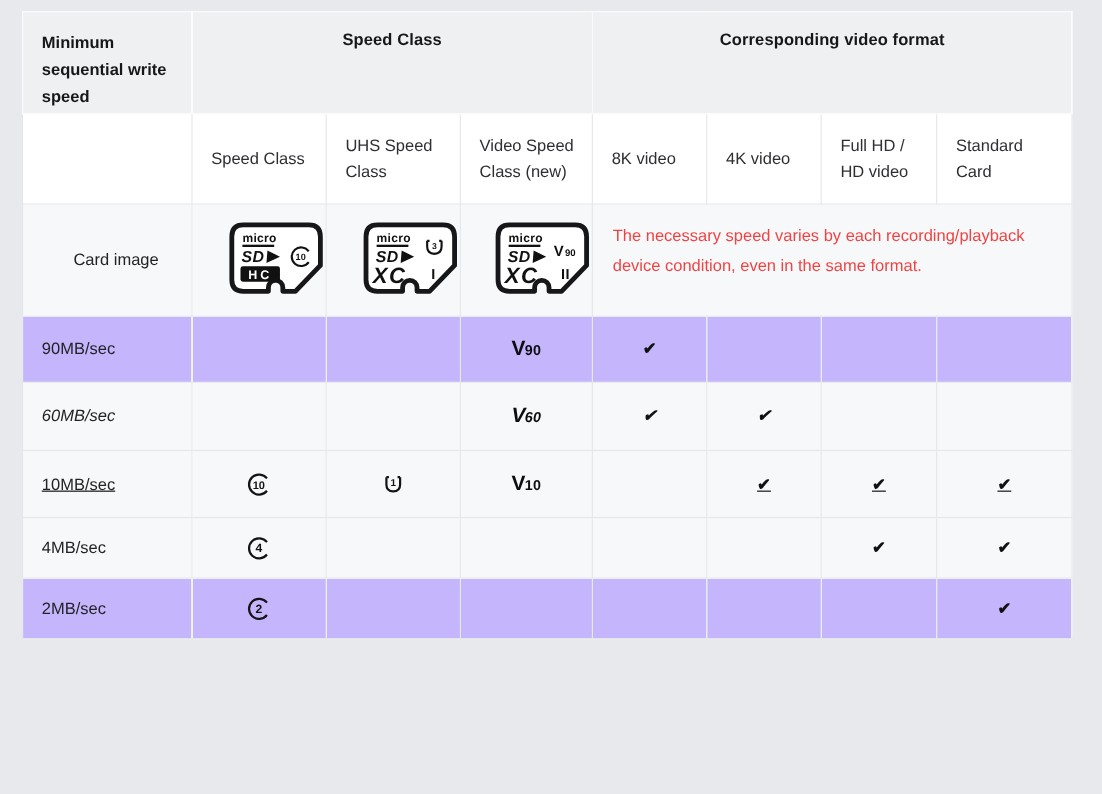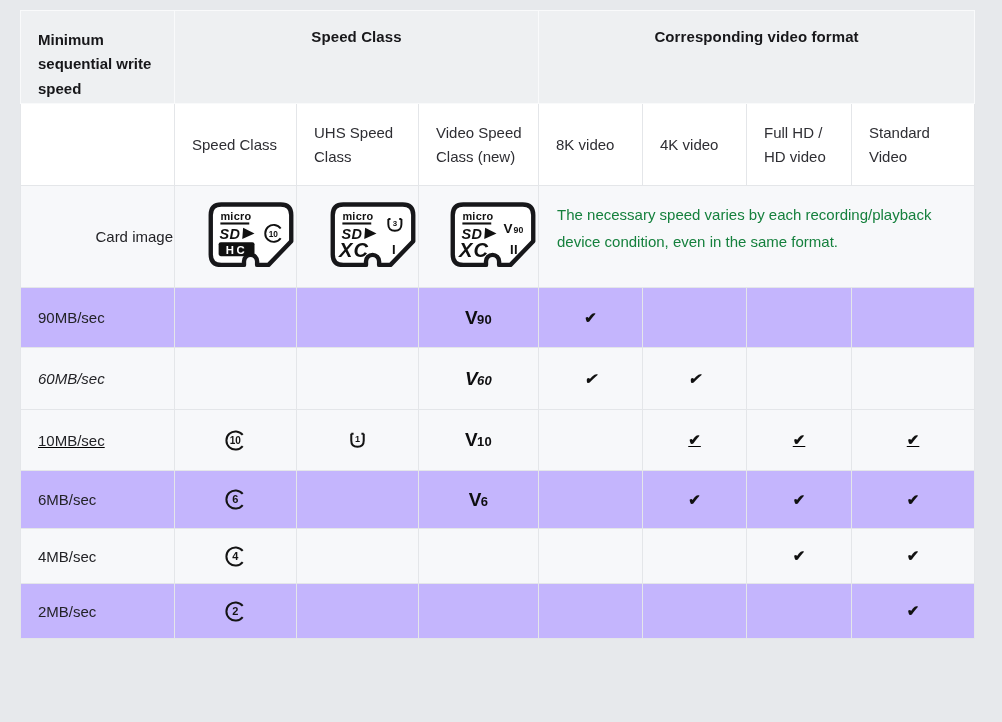--- a/index.html
+++ b/index.html
@@ -14,23 +14,23 @@
   tr.group-row{height:93px;padding-left:20px;}
   tr.group-row th{background:var(--header_bg);vertical-align:top;padding-top:17px;
     border-color:#f9fafb;font-size:15px;color:var(--text_dark);font-weight:700;}
   th.corner{text-align:left;padding-left:17px;padding-right:12px;line-height:1.62;}
   th.group{text-align:center;letter-spacing:0.1px;}
   tr.sub-row{height:82px;}
   tr.sub-row th{background:#fff;font-weight:400;color:#2e2e33;text-align:left;
     vertical-align:middle;padding:0 10px 0 17px;font-size:15px;line-height:1.6;}
   tr.card-row{height:102px;}
   tr.card-row td{background:var(--row_alt);}
-  td.row-label{text-align:right;padding-left:17px;font-size:15px;color:#232327;vertical-align:middle;}
+  td.row-label{text-align:center;padding-left:17px;font-size:15px;color:#232327;vertical-align:middle;}
   td.card-cell{text-align:right;vertical-align:middle;padding-top:4px;}
-  td.note-cell{vertical-align:top;padding:15px 26px 0 18px;font-size:15px;color:#15803d;
+  td.note-cell{vertical-align:top;padding:15px 26px 0 18px;font-size:15px;color:#ef4444;
     line-height:1.8;text-align:left;}
   tr.data-row td{text-align:center;vertical-align:middle;background:#c4b5fd;}
   tr.data-row.alt td{background:var(--row_alt);}
   tr.data-row td.row-label{text-align:left;}
   .check{font-size:15px;font-weight:700;color:var(--check);}
   .vlogo{display:inline-flex;align-items:baseline;color:#0e0e10;}
   .vlogo .vl{font-size:19px;font-weight:800;letter-spacing:-0.5px;}
   .vlogo .vn{font-size:13px;font-weight:800;letter-spacing:0.3px;}
   .logo-svg{vertical-align:middle;}
   svg text{font-family:"Liberation Sans",sans-serif;}
@@ -57,21 +57,21 @@
         <th class="group" colspan="4">Corresponding video format</th>
       </tr>
       <tr class="sub-row">
         <th></th>
         <th>Speed Class</th>
         <th>UHS Speed Class</th>
         <th>Video Speed Class (new)</th>
         <th>8K video</th>
         <th>4K video</th>
         <th>Full HD / HD video</th>
-        <th>Standard Video</th>
+        <th>Standard Card</th>
       </tr>
     </thead>
     <tbody id="data-rows">
       <tr class="card-row">
         <td class="row-label">Card image</td>
         <td class="card-cell">
             <div id="card-0"><svg viewBox="0 0 100 80" width="88" height="70">
                 <path d="M16 4 H84 Q96 4 96 16 V46 L70 73 H57 V69 A7.5 7.5 0 0 0 42 69 V73 H16 Q4 73 4 61 V16 Q4 4 16 4 Z" fill="#fff" stroke="#17171a" stroke-width="5" stroke-linejoin="round"></path>
                 <text x="15" y="22" font-size="12.5" font-weight="bold" letter-spacing="0.3" fill="#111">micro</text>
                 <rect x="15" y="24.5" width="33" height="2.4" fill="#111"></rect>
@@ -155,36 +155,20 @@
             </svg></td>
           <td><span class="vlogo">
               <span class="vl">V</span>
               <span class="vn">10</span>
             </span></td>
           <td></td>
           <td><span class="check">✔</span></td>
           <td><span class="check">✔</span></td>
           <td><span class="check">✔</span></td>
         </tr>
-        <tr class="data-row" style="height: 58px;">
-          <td class="row-label">6MB/sec</td>
-          <td><svg class="logo-svg" viewBox="0 0 24 24" width="23" height="23">
-    <path d="M19.5 6.15 A9.5 9.5 0 1 0 19.5 17.85" fill="none" stroke="#141414" stroke-width="2.1"></path>
-    <text x="11.8" y="15.9" text-anchor="middle" font-size="11.5" font-weight="bold" fill="#141414">6</text>
-            </svg></td>
-          <td></td>
-          <td><span class="vlogo">
-              <span class="vl">V</span>
-              <span class="vn">6</span>
-            </span></td>
-          <td></td>
-          <td><span class="check">✔</span></td>
-          <td><span class="check">✔</span></td>
-          <td><span class="check">✔</span></td>
-        </tr>
         <tr class="data-row alt" style="height: 55px;">
           <td class="row-label">4MB/sec</td>
           <td><svg class="logo-svg" viewBox="0 0 24 24" width="23" height="23">
     <path d="M19.5 6.15 A9.5 9.5 0 1 0 19.5 17.85" fill="none" stroke="#141414" stroke-width="2.1"></path>
     <text x="11.8" y="15.9" text-anchor="middle" font-size="11.5" font-weight="bold" fill="#141414">4</text>
             </svg></td>
           <td></td>
           <td></td>
           <td></td>
           <td></td>

